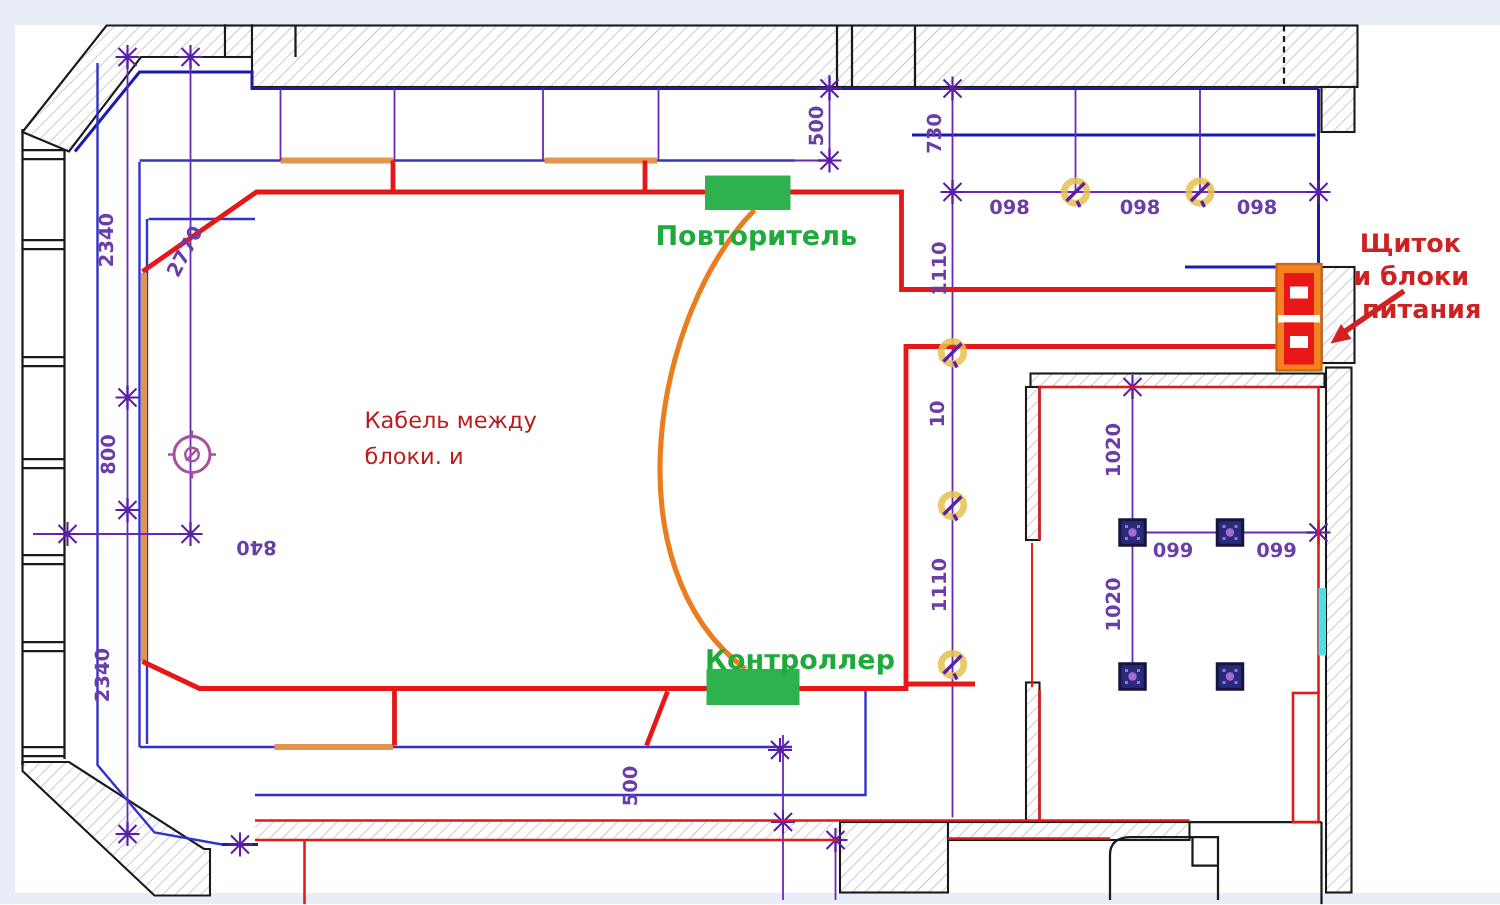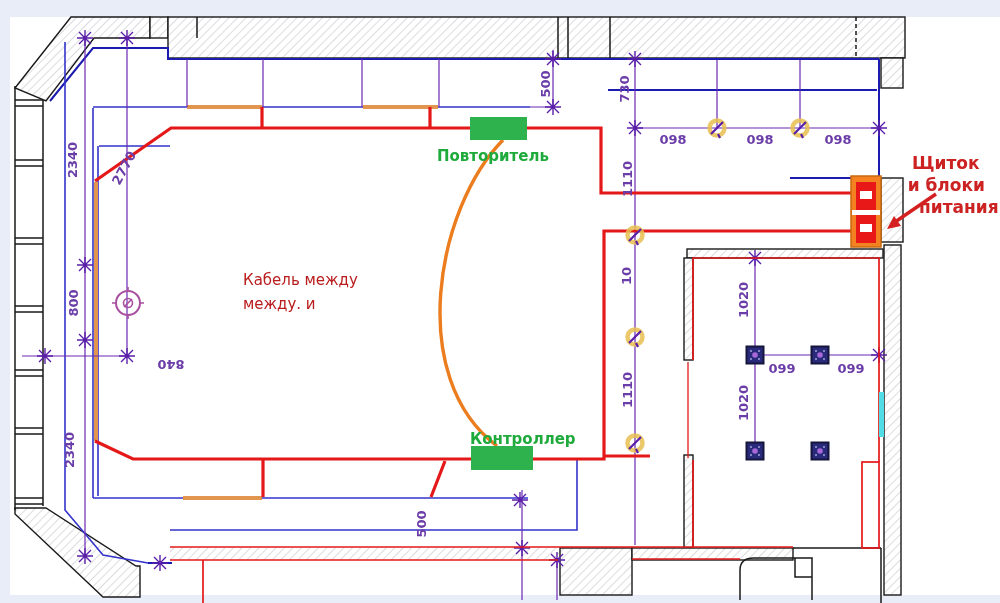--- a/index.html
+++ b/index.html
@@ -4,25 +4,25 @@
 <style>
   html,body{margin:0;padding:0;background:#ffffff;}
   #stage{position:relative;width:1000px;height:603px;background:#fff;overflow:hidden;
          font-family:"DejaVu Sans",sans-serif;}
   #plan-svg{position:absolute;left:0;top:0;}
   .lbl{position:absolute;white-space:nowrap;}
   .dim{font-size:13px;font-weight:bold;color:#6b3da8;transform:translate(-50%,-50%);}
   .dim.v{transform:translate(-50%,-50%) rotate(-90deg);}
   .dim.f{transform:translate(-50%,-50%) rotate(180deg);}
   .dim.d60{transform:translate(-50%,-50%) rotate(-62deg);}
-  .eq{font-size:15px;font-weight:bold;color:#1faa3c;}
+  .eq{font-size:18px;font-weight:bold;color:#1faa3c;}
   .cable{font-size:15px;font-weight:normal;color:#b91c1c;line-height:24px;}
   .panel{font-size:17px;font-weight:bold;color:#cc2222;line-height:22px;text-align:center;}
   .panel .l2{margin-left:1px;}
-  .panel .l3{margin-left:26px;}
+  .panel .l3{margin-left:15px;}
 </style>
 </head>
 <body>
 
 <div id="stage">
 
 <svg id="plan-svg" width="1000" height="603" viewBox="0 0 1000 603">
   <defs>
     <pattern id="h" width="6" height="6" patternUnits="userSpaceOnUse" patternTransform="rotate(-45)">
       <rect width="6" height="6" fill="#ffffff"></rect>
@@ -206,21 +206,21 @@
 <div class="lbl dim v" style="left:743px;top:300px">1020</div>
 <div class="lbl dim v" style="left:743px;top:403px">1020</div>
 <div class="lbl dim" style="left:782px;top:368px">099</div>
 <div class="lbl dim" style="left:851px;top:368px">099</div>
 
 <div class="lbl eq" style="left:437px;top:147px">Повторитель</div>
 <div class="lbl eq" style="left:470px;top:430px">Контроллер</div>
 
 <div class="lbl cable" style="left:243px;top:268px">
   <div>Кабель между</div>
-  <div>между. и</div>
+  <div>блоки. и</div>
 </div>
 
 <div class="lbl panel" style="left:893px;top:152px">
   <div>Щиток</div>
   <div class="l2">и блоки</div>
   <div class="l3">питания</div>
 </div>
 
 </div>
 

